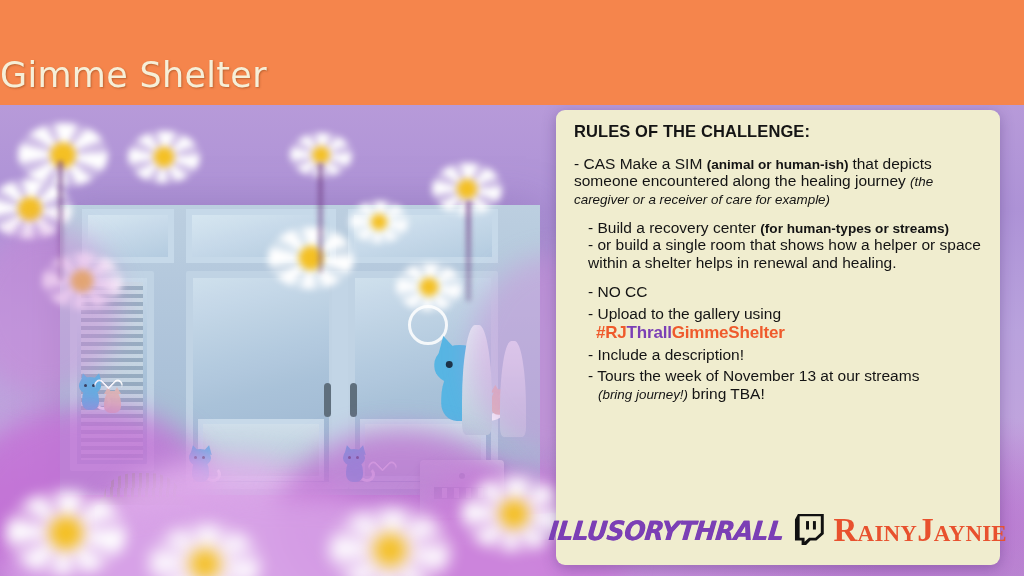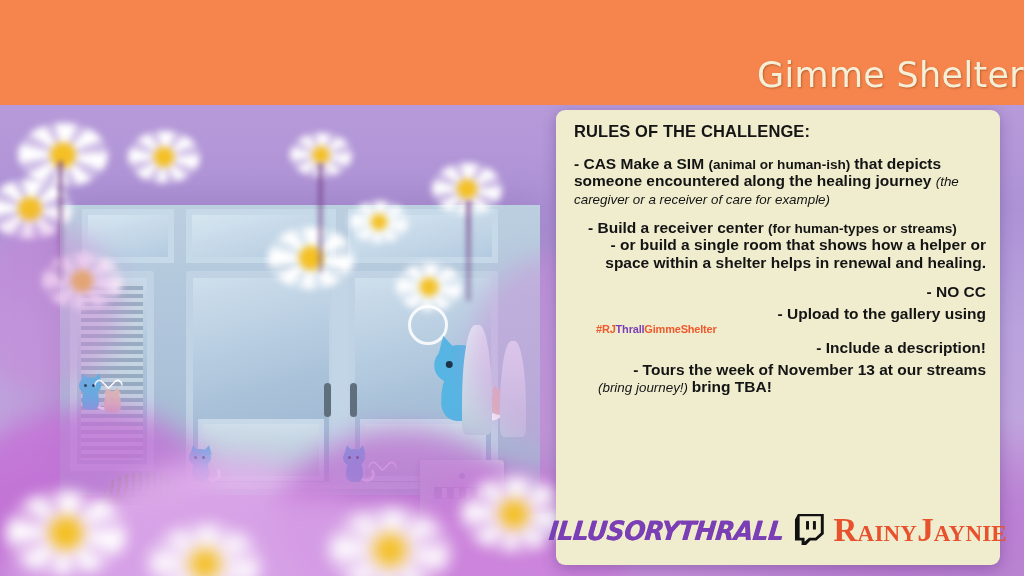--- a/index.html
+++ b/index.html
@@ -27,21 +27,21 @@
     position: absolute; left: 0; top: 23px; width: 1024px;
     text-align: center;
     font-size: 30px; font-weight: 700;
     letter-spacing: -0.2px;
     color: #1d2a4a;
     text-shadow: 1px 1px 0 rgba(0,0,0,.18);
     font-family: "Liberation Sans", sans-serif;
   }
   #title-sub {
     position: absolute; left: 0; top: 55px; width: 1024px;
-    text-align: right;
+    text-align: left;
     font-size: 35px; font-weight: 400;
     color: #f6efd8;
     letter-spacing: 0.3px;
     text-shadow: 1px 1px 2px rgba(120,60,20,.45);
     font-family: "DejaVu Sans", sans-serif;
   }
 
   
   #photo {
     position: absolute; left: 0; top: 105px;
@@ -236,27 +236,27 @@
     z-index: 30;
     padding: 12px 14px 0 18px;
     color: #141414;
     font-family: "Liberation Sans", sans-serif;
   }
   #rules-heading {
     font-size: 16.5px; font-weight: 700; letter-spacing: .1px;
     margin-bottom: 14px;
   }
   .rule-block { font-size: 15.5px; line-height: 1.12; margin-bottom: 12px; }
-  .b { font-weight: 700; text-align: right; }
+  .b { font-weight: 400; }
   .n { font-weight: 700; font-size: 13.6px; }
   .i { font-style: italic; font-weight: 400; font-size: 13.4px; }
   .indent { display: block; padding-left: 14px; }
   .hashtag {
     display: block; padding-left: 22px;
-    font-size: 11px; font-weight: 700; letter-spacing: -.2px;
+    font-size: 17px; font-weight: 700; letter-spacing: -.2px;
     margin-top: 1px;
   }
   .tight { margin-bottom: 4px; }
   .line { display: block; }
 
   
   #branding {
     position: absolute; left: 0; bottom: 8px;
     width: 444px; height: 54px;
     display: flex; align-items: center; justify-content: center;
@@ -435,21 +435,21 @@
   <div id="panel">
 
     <div id="rules-heading">RULES OF THE CHALLENGE:</div>
 
     <div class="rule-block">
       <span class="b">- CAS Make a SIM </span><span class="n">(animal or human-ish) </span><span class="b">that depicts someone encountered along the healing journey </span><span class="i">(the caregiver or a receiver of care for example)</span>
     </div>
 
     <div class="rule-block">
       <span class="indent">
-        <span class="b">- Build a receiver center </span><span class="n">(for human-types or streams)</span>
+        <span class="b">- Build a recovery center </span><span class="n">(for human-types or streams)</span>
       </span>
       <span class="b indent">- or build a single room that shows how a helper or space within a shelter helps in renewal and healing.</span>
     </div>
 
     <div class="rule-block tight">
       <span class="b indent">- NO CC</span>
     </div>
 
     <div class="rule-block tight">
       <span class="b indent">- Upload to the gallery using</span>

